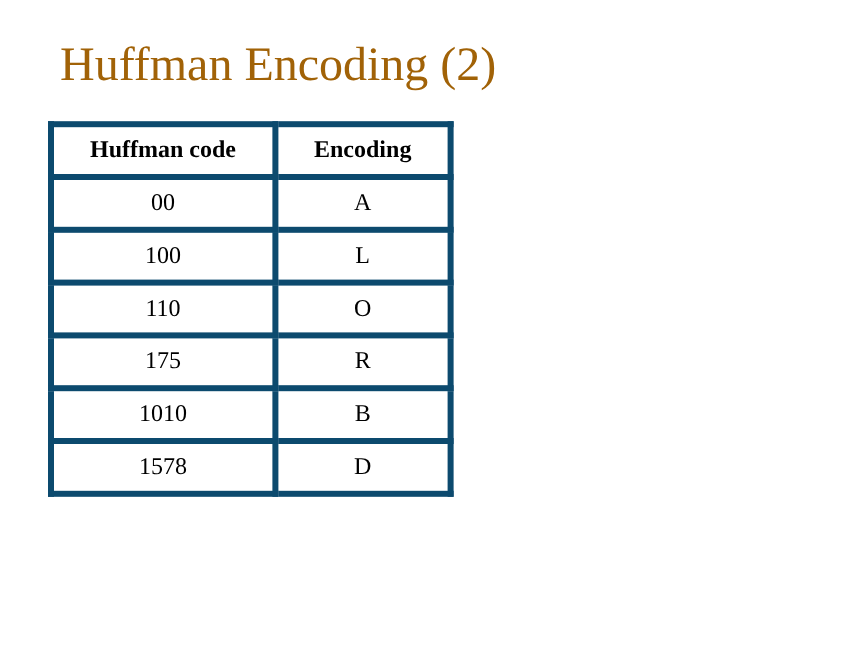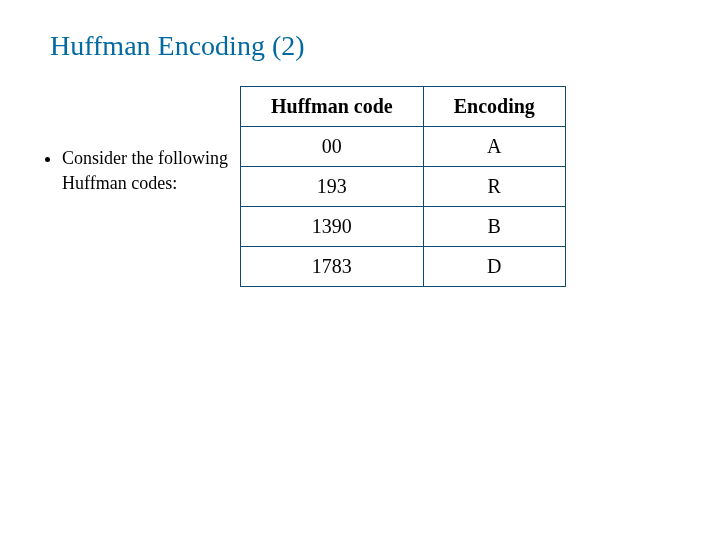--- a/index.html
+++ b/index.html
@@ -13,25 +13,25 @@
       height: 540px;
       background: #ffffff;
       font-family: 'Times New Roman', Times, serif;
       display: flex;
       flex-direction: column;
       align-items: flex-start;
       padding: 30px 40px;
     }
 
     .page-title {
-      font-size: 28px;
+      font-size: 40px;
       font-weight: normal;
       margin-bottom: 24px;
       margin-left: 10px;
-      color: #0369a1;
+      color: #a16207;
     }
 
     .content-area {
       display: flex;
       flex-direction: row;
       align-items: flex-start;
       width: 100%;
     }
 
     .bullet-section {
@@ -52,70 +52,71 @@
       flex: 1;
     }
 
     table {
       border-collapse: collapse;
       font-size: 20px;
       color: #000;
     }
 
     table th, table td {
-      border: 1px solid #0c4a6e;
+      border: 5px solid #0c4a6e;
       padding: 8px 30px;
       text-align: center;
     }
 
     table thead th {
       font-weight: bold;
       background: #fff;
     }
 
     table tbody td {
       font-weight: normal;
       margin-left: 18px;
     }
   </style>
 </head>
 <body>
 
 <h1 class="page-title">Huffman Encoding (2)</h1>
 
 <div class="content-area">
-  <div class="bullet-section">
-    <ul>
-      <li>
-        <span>Consider the following Huffman codes:</span>
-      </li>
-    </ul>
-  </div>
 
   <div class="table-section">
     <table>
       <thead>
         <tr>
           <th>Huffman code</th>
           <th>Encoding</th>
         </tr>
       </thead>
       <tbody id="table-body">
       <tr>
             <td>00</td>
             <td>A</td>
           </tr>
           <tr>
-            <td>193</td>
+            <td>100</td>
+            <td>L</td>
+          </tr>
+          <tr>
+            <td>110</td>
+            <td>O</td>
+          </tr>
+          <tr>
+            <td>175</td>
             <td>R</td>
           </tr>
           <tr>
-            <td>1390</td>
+            <td>1010</td>
             <td>B</td>
           </tr>
           <tr>
-            <td>1783</td>
+            <td>1578</td>
             <td>D</td>
           </tr>
         </tbody>
     </table>
   </div>
 </div>
 
 </body></html>

